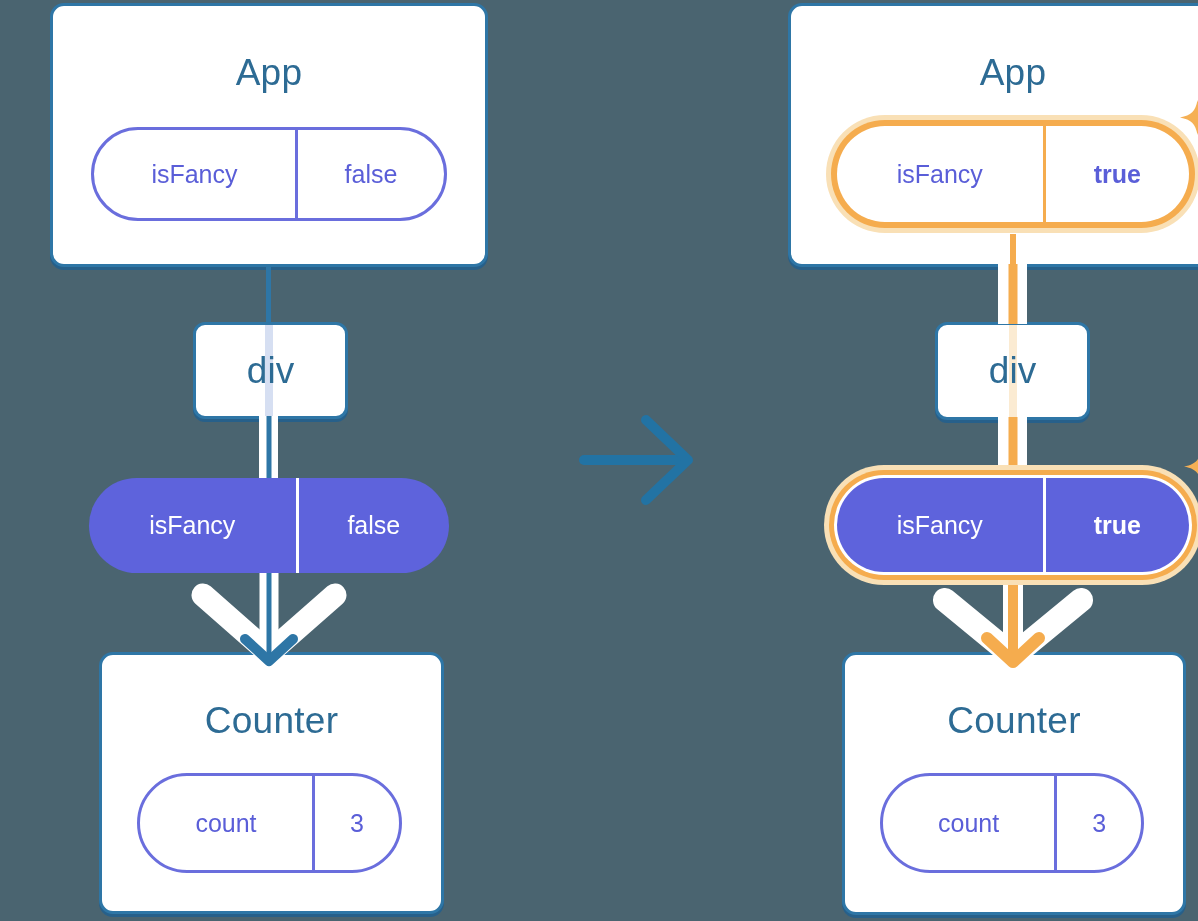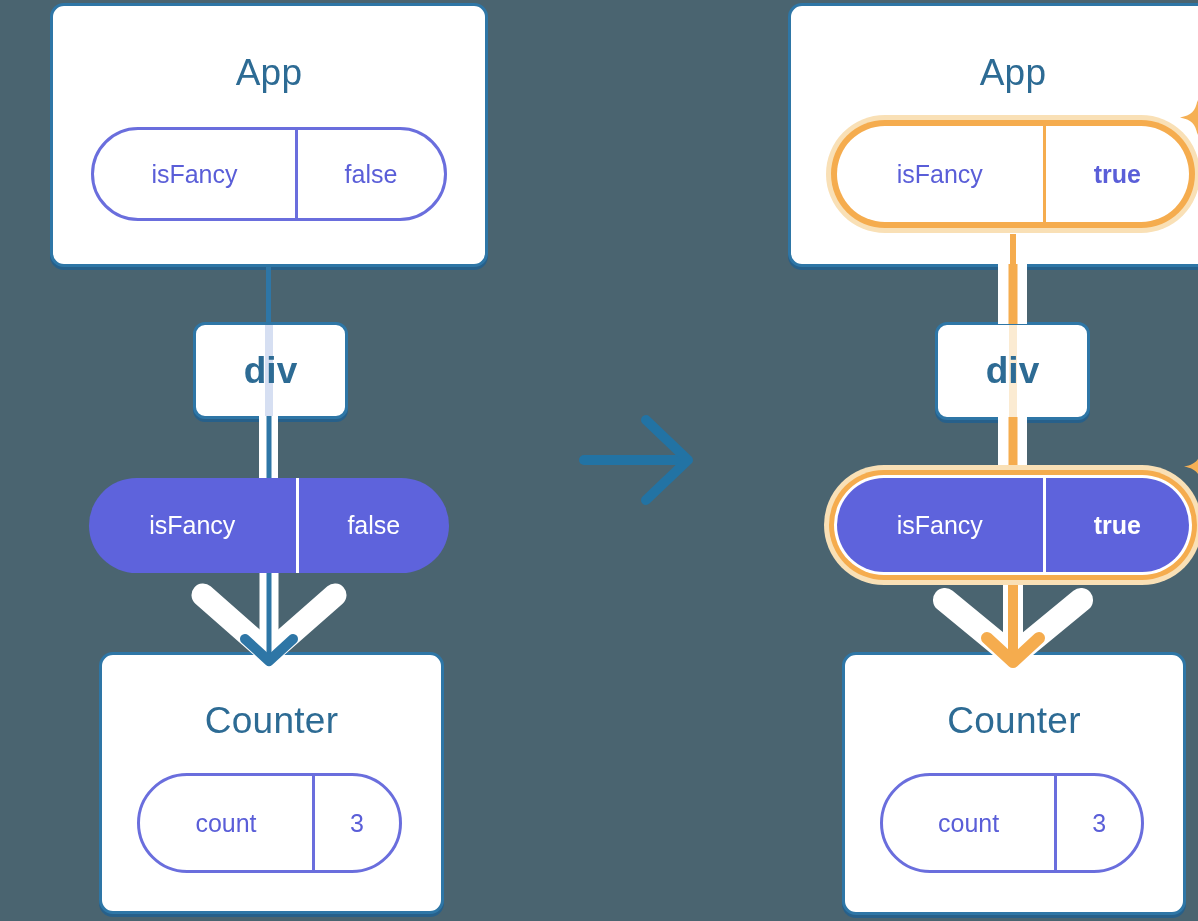--- a/index.html
+++ b/index.html
@@ -24,21 +24,21 @@
   }
   .box{
     position:absolute;background:#fff;border:3px solid var(--stroke);
     border-radius:14px;box-shadow:0 3px 0 #27608A;z-index:2;box-sizing:border-box;
   }
   .btitle{
     position:absolute;text-align:center;color:var(--heading);
     font-size:37px;font-weight:500;letter-spacing:.3px;z-index:4;
   }
   .divwrap{position:absolute;display:flex;align-items:center;justify-content:center;
-    color:var(--heading);font-size:37px;font-weight:700;z-index:4;}
+    color:var(--heading);font-size:37px;font-weight:400;z-index:4;}
   .pill{
     position:absolute;display:flex;align-items:stretch;border-radius:999px;
     font-size:25px;z-index:4;box-sizing:border-box;
   }
   .pill .cell{display:flex;align-items:center;justify-content:center;box-sizing:border-box;}
   .outline-pill{background:#fff;border:3px solid var(--purple-border);color:var(--purple-text);}
   .outline-pill .cell + .cell{border-left:3px solid var(--purple-border);}
   .solid-pill{background:var(--purple);color:#fff;}
   .solid-pill .cell + .cell{border-left:3px solid #fff;}
   .hl-white{background:#fff;border:none;color:var(--purple-text);

